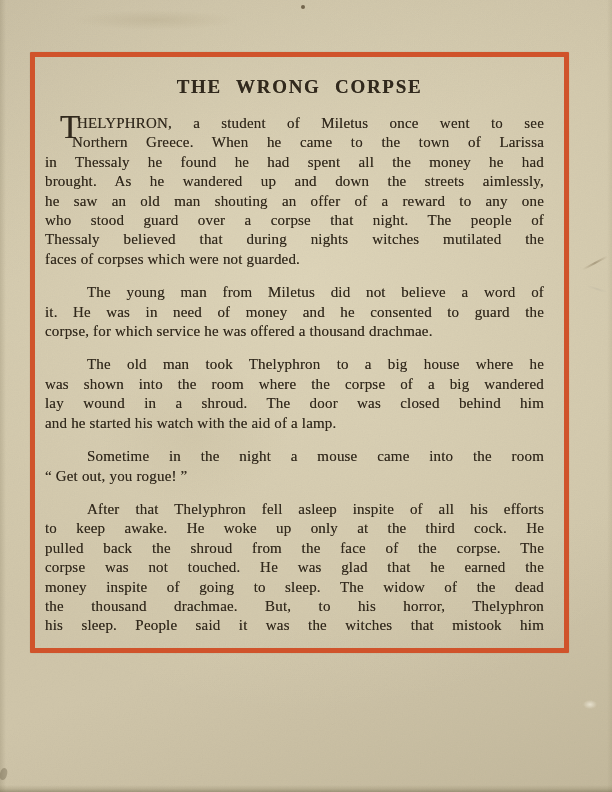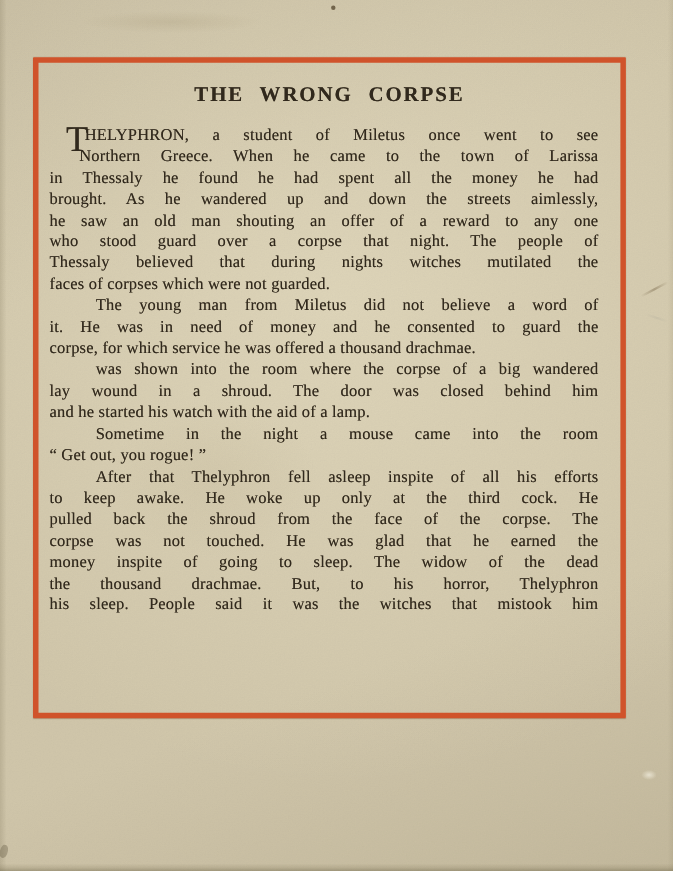--- a/index.html
+++ b/index.html
@@ -33,21 +33,21 @@
     color:var(--ink);
     text-shadow:0 0 .4px rgba(40,30,15,.6);
   }
   .story{
     margin:16px 20px 0 10px;
     font-size:15px;line-height:19.4px;
     letter-spacing:0.012em;
     color:var(--ink);
     text-shadow:0 0 .35px rgba(40,30,15,.55);
   }
-  .para+.para{margin-top:0;}
+  .para+.para{margin-top:14px;}
   .line{min-height:19.4px;font-family:Liberation Serif, serif;}
   .j{text-align:justify;text-align-last:justify;}
   .para.indent .line:first-child{text-indent:42px;}
   .has-dropcap{position:relative;}
   .dropcap{
     position:absolute;left:15px;top:-3px;
     font-size:33px;line-height:33px;font-weight:normal;
   }
   .dc1{padding-left:32px;}
   .dc2{padding-left:27px;}
@@ -99,20 +99,21 @@
           <div class="line j">who stood guard over a corpse that night. The people of</div>
           <div class="line j">Thessaly believed that during nights witches mutilated the</div>
           <div class="line">faces of corpses which were not guarded.</div>
         </div>
         <div class="para indent">
           <div class="line j">The young man from Miletus did not believe a word of</div>
           <div class="line j">it. He was in need of money and he consented to guard the</div>
           <div class="line">corpse, for which service he was offered a thousand drachmae.</div>
         </div>
         <div class="para indent">
+          <div class="line j">The old man took Thelyphron to a big house where he</div>
           <div class="line j">was shown into the room where the corpse of a big wandered</div>
           <div class="line j">lay wound in a shroud. The door was closed behind him</div>
           <div class="line">and he started his watch with the aid of a lamp.</div>
         </div>
         <div class="para indent">
           <div class="line j">Sometime in the night a mouse came into the room</div>
           <div class="line">“ Get out, you rogue! ”</div>
         </div>
         <div class="para indent">
           <div class="line j">After that Thelyphron fell asleep inspite of all his efforts</div>

